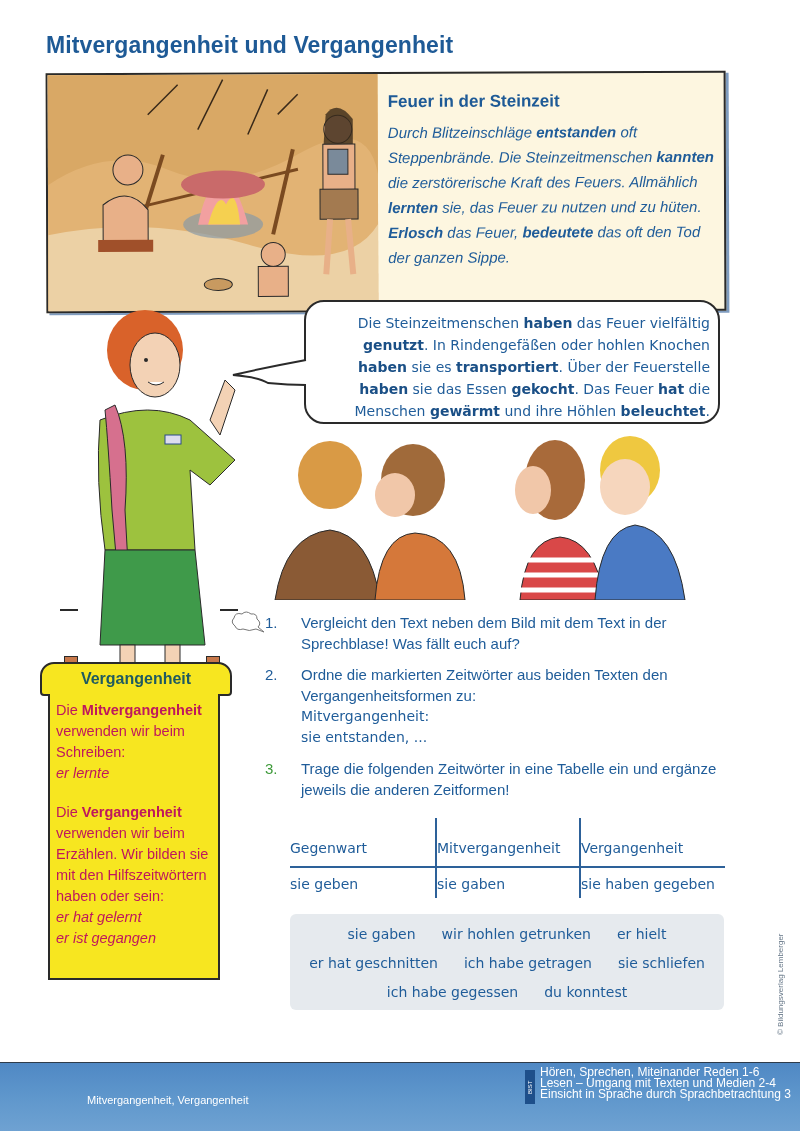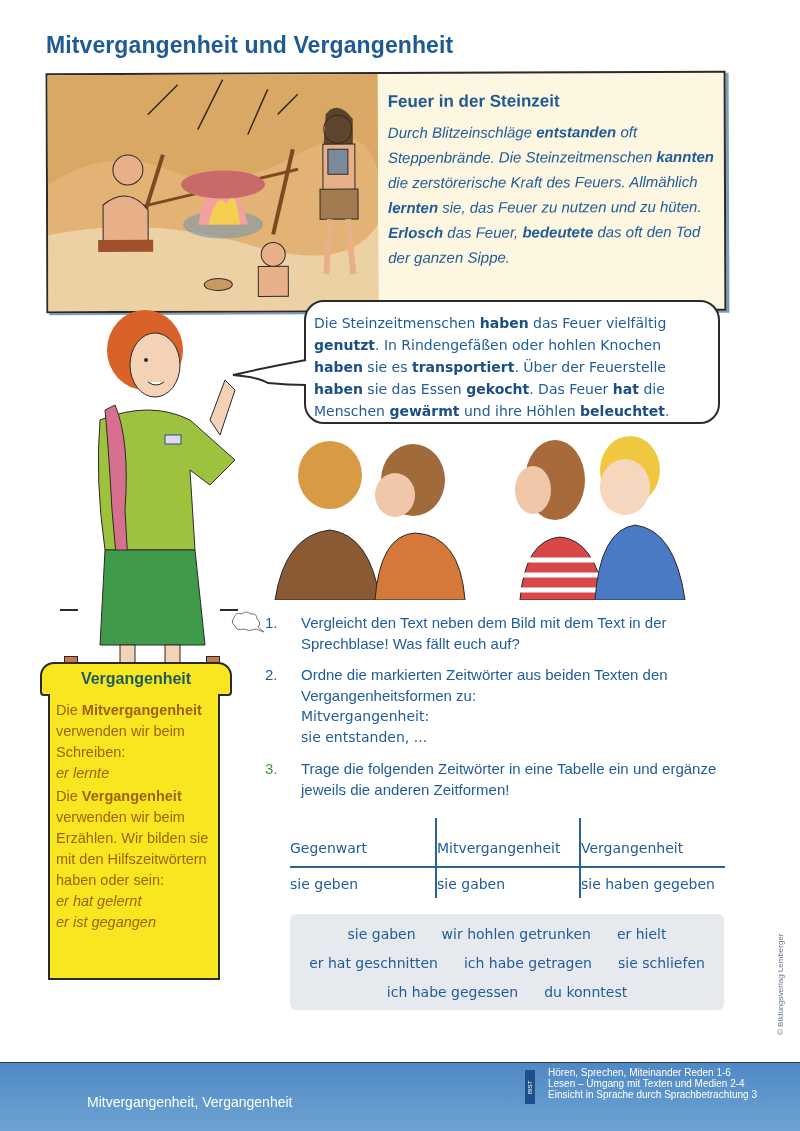--- a/index.html
+++ b/index.html
@@ -13,21 +13,21 @@
                 box-shadow: 3px 2px 0 #7f9cbf; transform:rotate(-0.2deg); }
   .cave-scene { left:0; top:0; width:330px; height:236px; overflow:hidden; background:#e3b678; }
   .cave-text { left:340px; top:18px; width:330px; }
   .cave-title { font-size:17px; font-weight:bold; color:#1e5a96; margin-bottom:8px; }
   .cave-body { font-size:15px; font-style:italic; line-height:25px; color:#1f5c99; }
   .cave-body b { font-weight:bold; }
 
   
   .bubble { left:304px; top:300px; width:412px; height:120px; background:#ffffff; border:2px solid #2a2a2a;
             border-radius:20px 20px 20px 20px; }
-  .bubble-text { position:absolute; left:8px; top:10px; width:396px; text-align:left; font-family:"DejaVu Sans", sans-serif;
+  .bubble-text { position:absolute; left:8px; top:10px; width:396px; text-align:right; font-family:"DejaVu Sans", sans-serif;
                  font-size:14px; line-height:22px; color:#1f5c99; }
   .bubble-text b { color:#1a4f86; }
 
   
   .teacher { left:60px; top:310px; width:230px; height:360px; }
   .kids { left:265px; top:425px; width:425px; height:175px; }
 
   
   .thought-icon { left:229px; top:610px; width:36px; height:24px; }
   .tasks { left:265px; top:612px; width:460px; font-size:15px; line-height:21px; color:#1f5c99; }
@@ -51,35 +51,35 @@
   .word-box { left:290px; top:914px; width:434px; height:96px; background:#e6eaee; border-radius:6px;
               font-family:"DejaVu Sans", sans-serif; font-size:14px; color:#1f5c99; text-align:center; }
   .word-line { position:absolute; left:0; width:100%; display:flex; justify-content:center; gap:26px; }
 
   
   .yellow-tabs { left:60px; top:656px; width:170px; height:10px; }
   .yellow-box { left:40px; top:662px; width:190px; height:320px; }
   .yellow-head { position:absolute; left:0; top:0; width:188px; height:30px; background:#f7e620; border:2px solid #2a2a2a;
                  border-radius:14px 14px 4px 4px; text-align:center; font-weight:bold; font-size:16px; line-height:30px; color:#1f5a60; }
   .yellow-body { position:absolute; left:8px; top:32px; width:172px; height:286px; background:#f7e620; border:2px solid #2a2a2a; border-top:none;
-                 padding:6px 0 0 6px; box-sizing:border-box; font-size:14.5px; line-height:21px; color:#a16207; }
+                 padding:6px 0 0 6px; box-sizing:border-box; font-size:14.5px; line-height:21px; color:#be185d; }
   .yellow-body b { font-weight:bold; }
   .yellow-body i { font-style:italic; }
 
   
   .copyright { left:776px; top:1035px; transform:rotate(-90deg); transform-origin:left top; font-size:8px; color:#667788; white-space:nowrap; }
 
   
   .footer { left:0; top:1062px; width:800px; height:69px; background:linear-gradient(180deg,#4f88c4 0%,#5f97cc 50%,#6fa2d2 100%);
             border-top:1.5px solid #2d3b4a; }
   .page-num { left:26px; top:1083px; font-size:24px; color:#ffffff; font-family:"DejaVu Sans", sans-serif;margin-top:47px; }
-  .footer-title { left:87px; top:1094px; font-size:14px; color:#ffffff; }
+  .footer-title { left:87px; top:1094px; font-size:11px; color:#ffffff; }
   .bist-badge { left:525px; top:1070px; width:10px; height:34px; background:#1e4f8a; color:#fff; font-size:6px;
                 writing-mode:vertical-rl; transform:rotate(180deg); text-align:center; line-height:10px; }
-  .footer-refs { left:540px; top:1067px; font-size:10px; line-height:11px; color:#ffffff;margin-left:8px; }
+  .footer-refs { left:540px; top:1067px; font-size:12px; line-height:11px; color:#ffffff; }
 </style>
 </head>
 <body>
 
 <div class="abs page-title">Mitvergangenheit und Vergangenheit</div>
 
 <div class="abs cave-panel">
   <div class="abs cave-scene">
     <svg width="330" height="236" viewBox="0 0 330 236">
       <rect width="330" height="236" fill="#e2b374"></rect>
@@ -240,21 +240,21 @@
 
 <div class="abs yellow-tabs">
   <div class="abs" style="left:4px;top:0;width:12px;height:8px;background:#c8784a;border:1px solid #2a2a2a"></div>
   <div class="abs" style="left:146px;top:0;width:12px;height:8px;background:#c8784a;border:1px solid #2a2a2a"></div>
 </div>
 <div class="abs yellow-box">
   <div class="yellow-head">Vergangenheit</div>
   <div class="yellow-body">
     <div><span>Die </span><b>Mitvergangenheit</b><span> verwenden wir beim Schreiben:</span></div>
     <div><i>er lernte</i></div>
-    <div style="margin-top:2px"><span>Die </span><b>Vergangenheit</b><span> verwenden wir beim Erzählen. Wir bilden sie mit den Hilfszeitwörtern haben oder sein:</span></div>
+    <div style="margin-top:18px"><span>Die </span><b>Vergangenheit</b><span> verwenden wir beim Erzählen. Wir bilden sie mit den Hilfszeitwörtern haben oder sein:</span></div>
     <div><i>er hat gelernt</i></div>
     <div><i>er ist gegangen</i></div>
   </div>
 </div>
 
 <div class="abs copyright">© Bildungsverlag Lemberger</div>
 
 <div class="abs footer"></div>
 <div class="abs page-num">20</div>
 <div class="abs footer-title">Mitvergangenheit, Vergangenheit</div>

